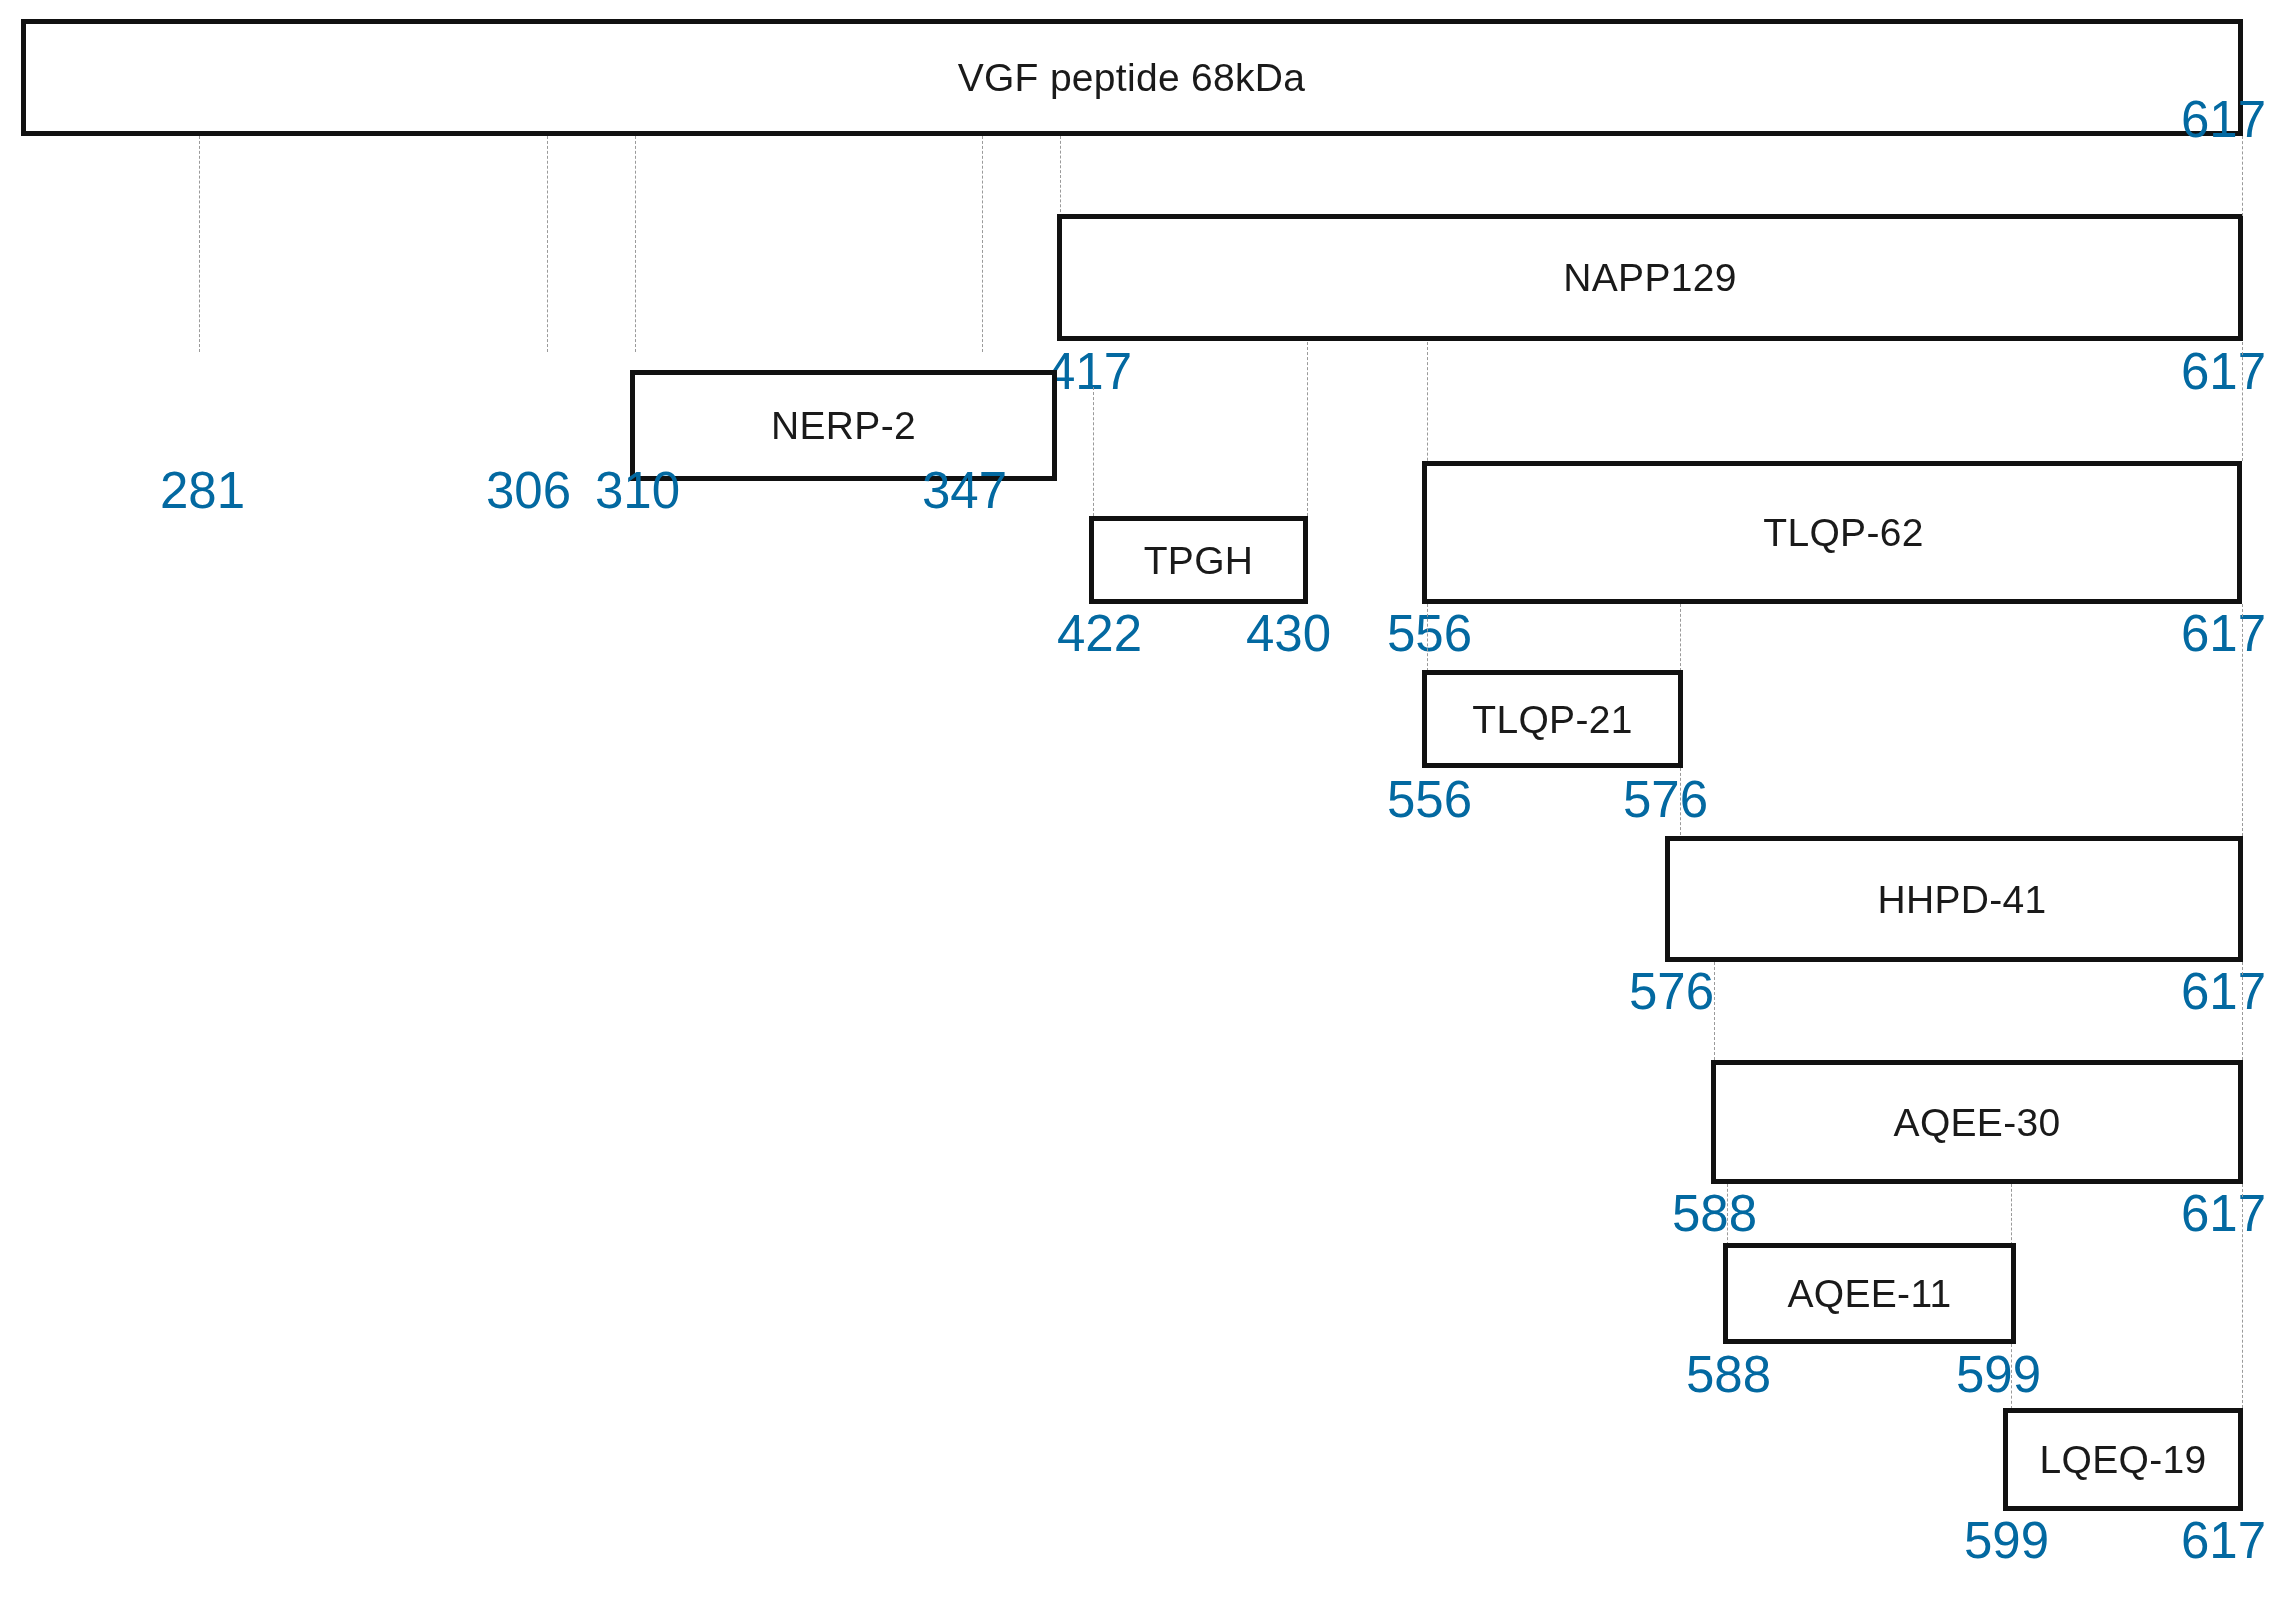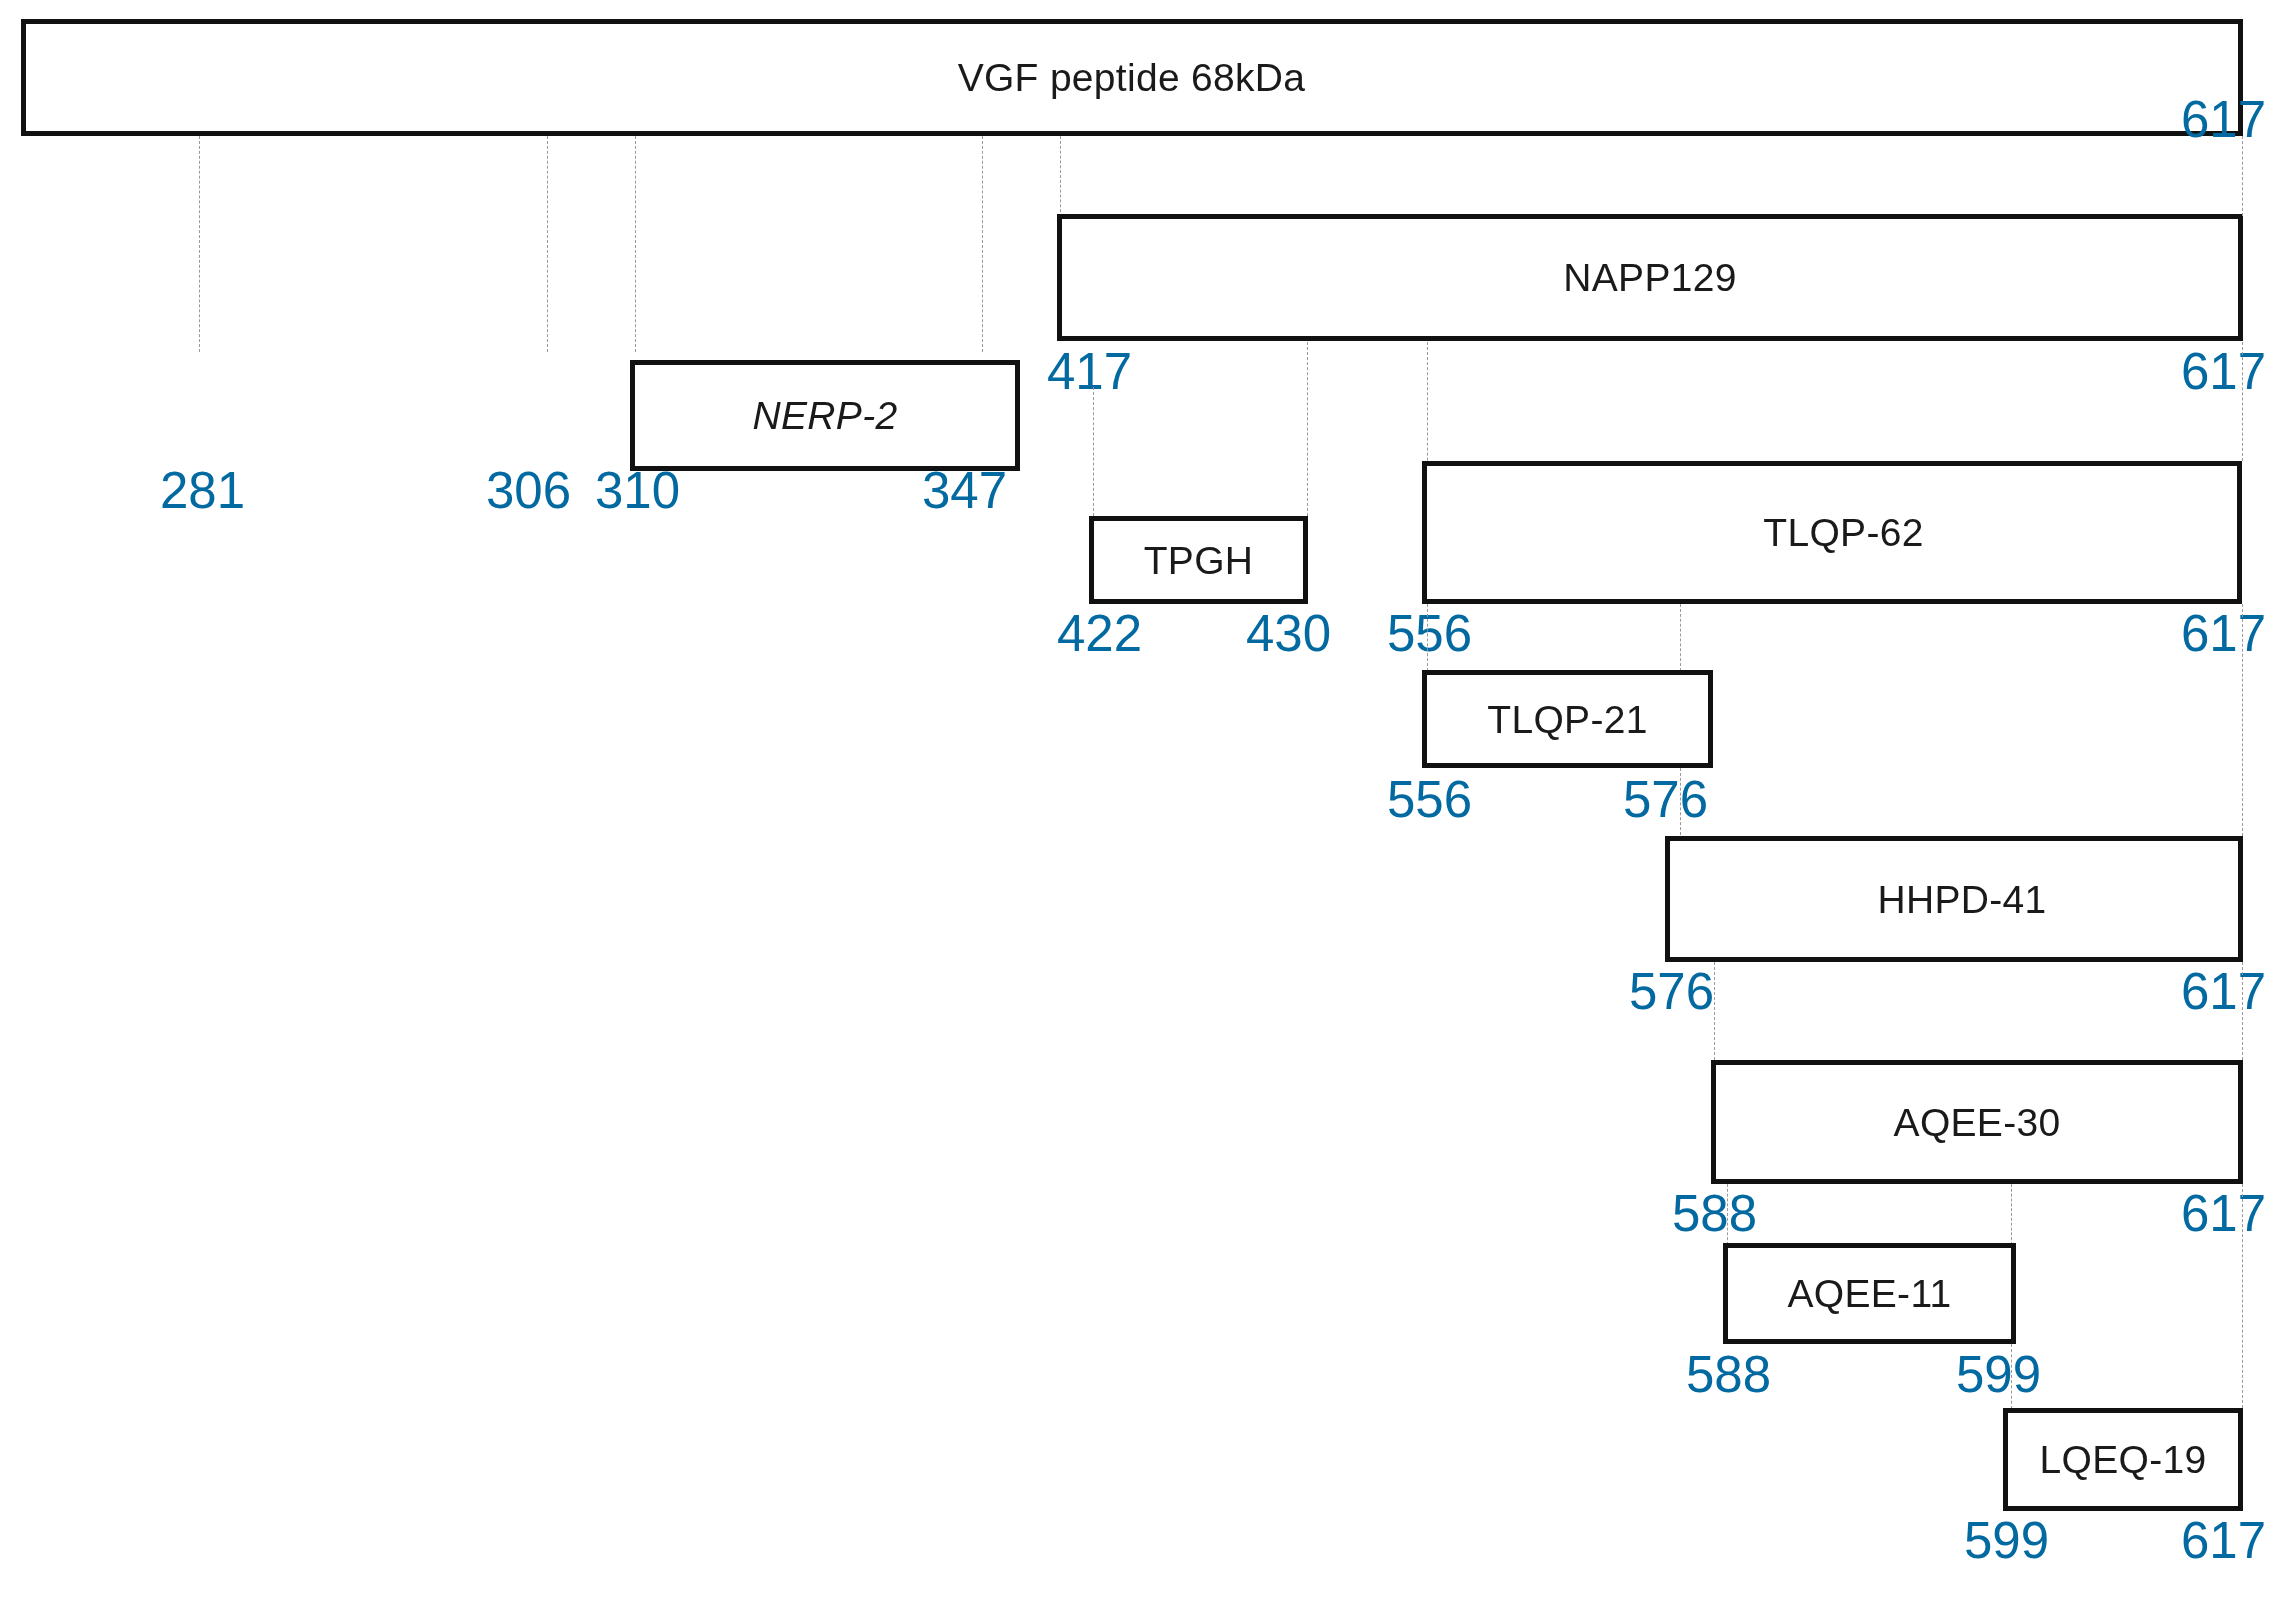--- a/index.html
+++ b/index.html
@@ -79,21 +79,21 @@
   <div class="pos right" style="left:2266px; top:346px;">617</div>
 
   <div class="leader" style="left:1093px; top:387px; height:129px;"></div>
   <div class="leader" style="left:1307px; top:342px; height:174px;"></div>
   <div class="leader" style="left:1427px; top:342px; height:174px;"></div>
   <div class="leader" style="left:2242px; top:136px; height:80px;"></div>
 
   <div class="pos left" style="left:160px; top:465px;">281</div>
   <div class="pos right" style="left:571px; top:465px;">306</div>
 
-  <div class="bar" style="left:630px; top:360px; width:390px; height:111px;font-style:italic;">
+  <div class="bar" style="left:630px; top:370px; width:427px; height:111px;">
     <span class="bar-label">NERP-2</span>
   </div>
   <div class="pos left" style="left:595px; top:465px;">310</div>
   <div class="pos right" style="left:1007px; top:465px;">347</div>
 
   <div class="bar thin" style="left:1089px; top:516px; width:219px; height:88px;">
     <span class="bar-label">TPGH</span>
   </div>
   <div class="pos left" style="left:1057px; top:608px;">422</div>
   <div class="pos right" style="left:1331px; top:608px;">430</div>
@@ -101,21 +101,21 @@
   <div class="bar" style="left:1422px; top:461px; width:820px; height:143px;padding-left:23px;">
     <span class="bar-label">TLQP-62</span>
   </div>
   <div class="pos left" style="left:1387px; top:608px;">556</div>
   <div class="pos right" style="left:2266px; top:608px;">617</div>
 
   <div class="leader" style="left:1427px; top:604px; height:67px;"></div>
   <div class="leader" style="left:1680px; top:604px; height:67px;"></div>
   <div class="leader" style="left:2242px; top:342px; height:119px;"></div>
 
-  <div class="bar" style="left:1422px; top:670px; width:291px; height:98px;text-align:center;">
+  <div class="bar" style="left:1422px; top:670px; width:261px; height:98px;text-align:center;">
     <span class="bar-label">TLQP-21</span>
   </div>
   <div class="pos left" style="left:1387px; top:774px;">556</div>
   <div class="pos right" style="left:1708px; top:774px;">576</div>
 
   <div class="leader" style="left:1680px; top:768px; height:67px;"></div>
 
   <div class="bar" style="left:1665px; top:836px; width:578px; height:126px;padding-left:16px;">
     <span class="bar-label">HHPD-41</span>
   </div>

